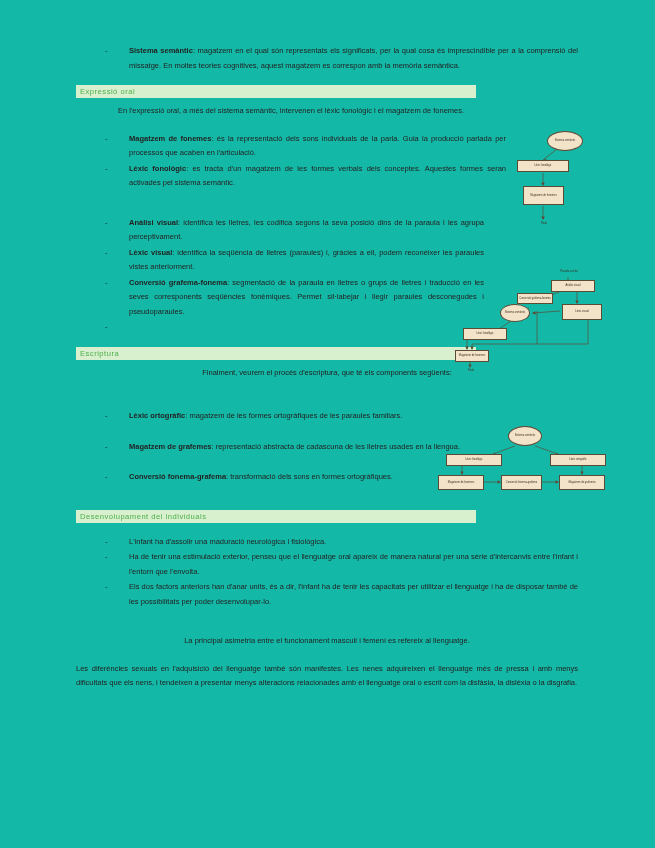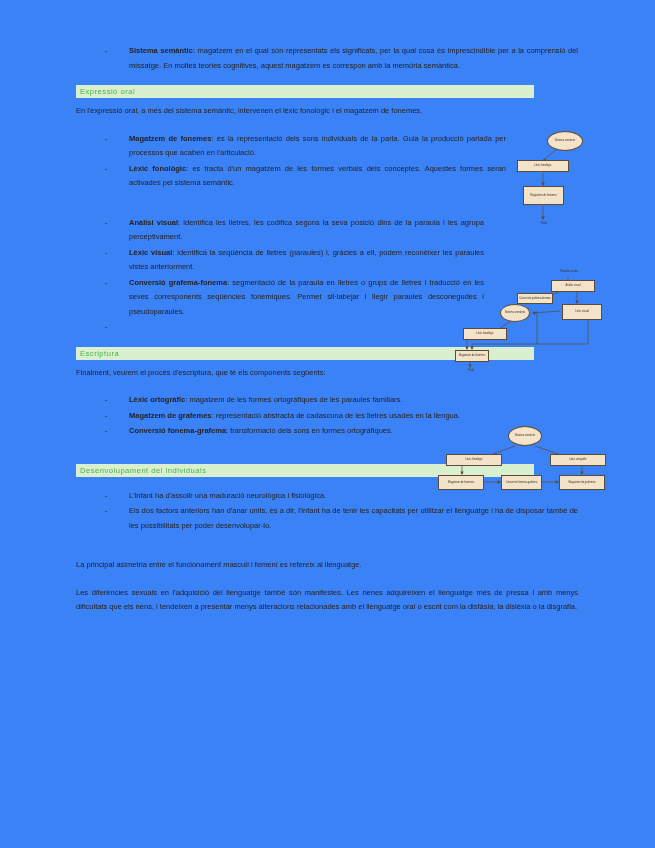--- a/index.html
+++ b/index.html
@@ -12,55 +12,55 @@
     width: 655px;
     height: 848px;
     position: relative;
     font-family: "Liberation Sans", sans-serif;
     color: #231f20;
     overflow: hidden;
   }
   .page {
     position: absolute;
     inset: 0;
-    background: #3b82f6;
+    background: #14b8a6;
   }
   .content {
     position: absolute;
     left: 76px;
     top: 44px;
     width: 502px;
   }
 
   
   .sec-head {
     background: #d8f0cd;
     color: #4cae4c;
     font-size: 7.6px;
     letter-spacing: 0.5px;
     line-height: 13px;
     height: 13px;
     padding: 0 0 0 4px;
     margin: 0 0 6px 0;
-    width: 458px;
+    width: 400px;
     box-sizing: border-box;
     overflow: hidden;
     white-space: nowrap;
   }
 
   
   p.body {
     margin: 0 0 7px 0;
     font-size: 7.5px;
     line-height: 14.5px;
     text-align: justify;
     color: #231f20;
   }
   p.body.narrow { width: 430px; }
-  p.body.nojust { text-align: left; }
+  p.body.nojust { text-align: center; }
 
   
   ul.dash {
     list-style: none;
     margin: 0 0 6px 0;
     padding: 0;
   }
   ul.dash > li {
     position: relative;
     padding-left: 53px;
@@ -73,21 +73,21 @@
   ul.dash > li::before {
     content: "-";
     position: absolute;
     left: 29px;
     top: 0;
     color: #231f20;
   }
   ul.dash > li.empty { min-height: 14.5px; }
   ul.dash.w-narrow > li { width: 377px; }
   ul.dash.w-mid > li { width: 355px; }
-  ul.dash.w-esc > li { width: 337px; }
+  ul.dash.w-esc > li { width: 337px; margin-top: 16px; }
   b { font-weight: bold; }
 
   .spacer-sm { height: 6px; }
   .spacer-md { height: 13px; }
   .spacer-lg { height: 19px; }
 
   
   .diagram {
     position: absolute;
     pointer-events: none;
@@ -173,20 +173,21 @@
       <li><b>Magatzem de grafemes</b><span>: representació abstracta de cadascuna de les lletres usades en la llengua.</span></li>
       <li><b>Conversió fonema-grafema</b><span>: transformació dels sons en formes ortogràfiques.</span></li>
     </ul>
 
     <div class="spacer-lg"></div>
 
     <div class="sec-head">Desenvolupament del individuals</div>
     <div class="spacer-sm"></div>
     <ul class="dash">
       <li><span>L'infant ha d'assolir una maduració neurològica i fisiològica.</span></li>
+      <li><span>Ha de tenir una estimulació exterior, penseu que el llenguatge oral apareix de manera natural per una sèrie d'intercanvis entre l'infant i l'entorn que l'envolta.</span></li>
       <li><span>Els dos factors anteriors han d'anar units, és a dir, l'infant ha de tenir les capacitats per utilitzar el llenguatge i ha de disposar també de les possibilitats per poder desenvolupar-lo.</span></li>
     </ul>
 
     <div class="spacer-lg"></div>
 
     <p class="body nojust">La principal asimetria entre el funcionament masculí i femení es refereix al llenguatge.</p>
     <div class="spacer-sm"></div>
     <p class="body">Les diferències sexuals en l'adquisició del llenguatge també són manifestes. Les nenes adquireixen el llenguatge més de pressa i amb menys dificultats que els nens, i tendeixen a presentar menys alteracions relacionades amb el llenguatge oral o escrit com la disfàsia, la dislèxia o la disgrafia.</p>
   </div>
 

